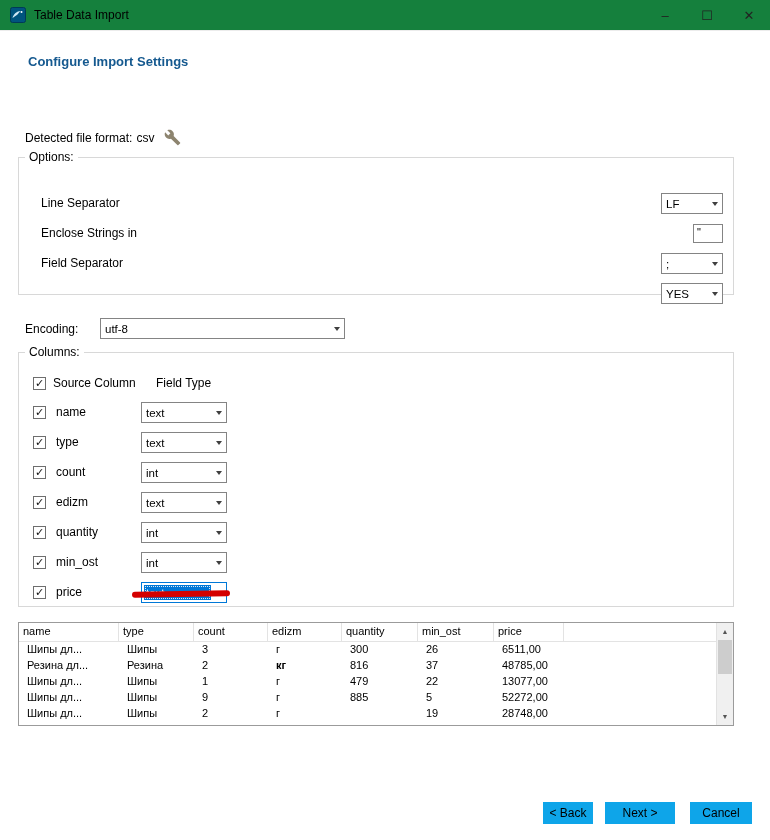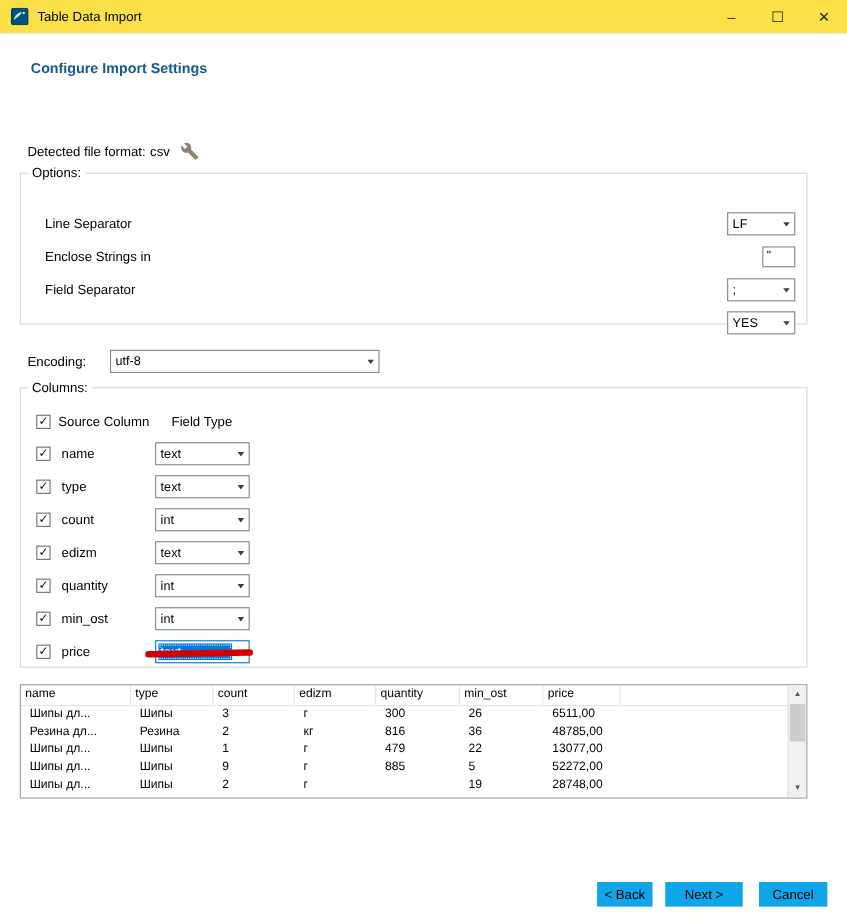--- a/index.html
+++ b/index.html
@@ -2,21 +2,21 @@
 <html><head>
 <meta charset="utf-8">
 <style>
   html,body{margin:0;padding:0;background:#f3f3f3;}
   .window{
     position:relative;width:770px;height:840px;background:#fff;
     font-family:"Liberation Sans",sans-serif;font-size:12px;color:#000;
     outline:1px solid #9a9a9a;overflow:hidden;
   }
   
-  .titlebar{position:absolute;top:0;left:0;right:0;height:30px;background:#fde047;
+  .titlebar{position:absolute;top:0;left:0;right:0;height:30px;background:#15803d;
     border-bottom:1px solid #ececec;display:flex;align-items:center;}
   .app-icon{margin-left:10px;width:16px;height:16px;flex:0 0 auto;}
   .title-text{margin-left:8px;font-size:12px;}
   .win-controls{margin-left:auto;display:flex;height:100%;}
   .win-btn{width:42px;display:flex;align-items:center;justify-content:center;
     font-size:13px;color:#222;cursor:default;}
   
   .heading{position:absolute;left:28px;top:54px;font-size:13px;font-weight:bold;color:#15598f;}
   
   .detected{position:absolute;left:25px;top:129px;display:flex;align-items:center;}
@@ -265,23 +265,23 @@
       <span class="pcell" style="width:74px;">3</span>
       <span class="pcell" style="width:74px;">г</span>
       <span class="pcell" style="width:76px;">300</span>
       <span class="pcell" style="width:76px;">26</span>
       <span class="pcell" style="width:70px;">6511,00</span>
     </div>
     <div class="prow">
       <span class="pcell" style="width:100px;">Резина дл...</span>
       <span class="pcell" style="width:75px;">Резина</span>
       <span class="pcell" style="width:74px;">2</span>
-      <span class="pcell" style="width:74px;">кг</span>
+      <span class="pcell" style="width:74px;font-weight:bold;">кг</span>
       <span class="pcell" style="width:76px;">816</span>
-      <span class="pcell" style="width:76px;">36</span>
+      <span class="pcell" style="width:76px;">37</span>
       <span class="pcell" style="width:70px;">48785,00</span>
     </div>
     <div class="prow">
       <span class="pcell" style="width:100px;">Шипы дл...</span>
       <span class="pcell" style="width:75px;">Шипы</span>
       <span class="pcell" style="width:74px;">1</span>
       <span class="pcell" style="width:74px;">г</span>
       <span class="pcell" style="width:76px;">479</span>
       <span class="pcell" style="width:76px;">22</span>
       <span class="pcell" style="width:70px;">13077,00</span>

